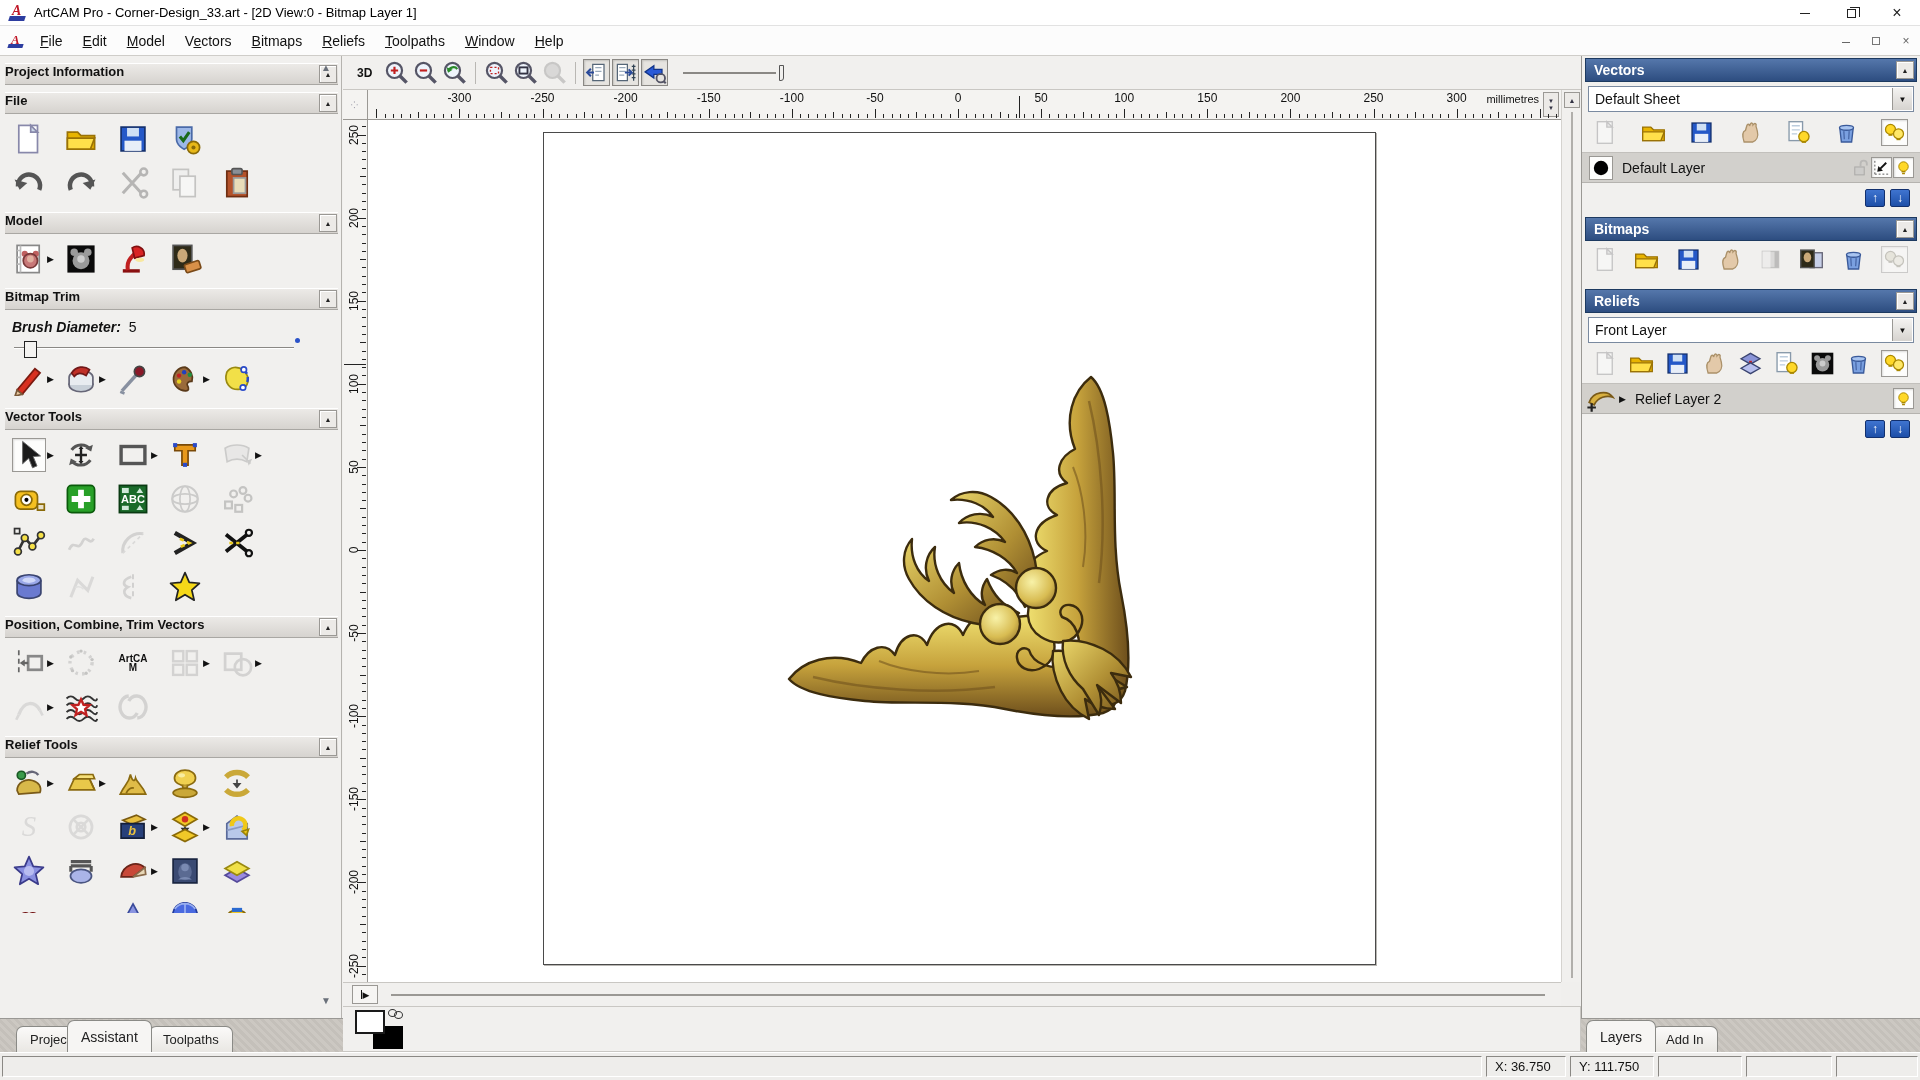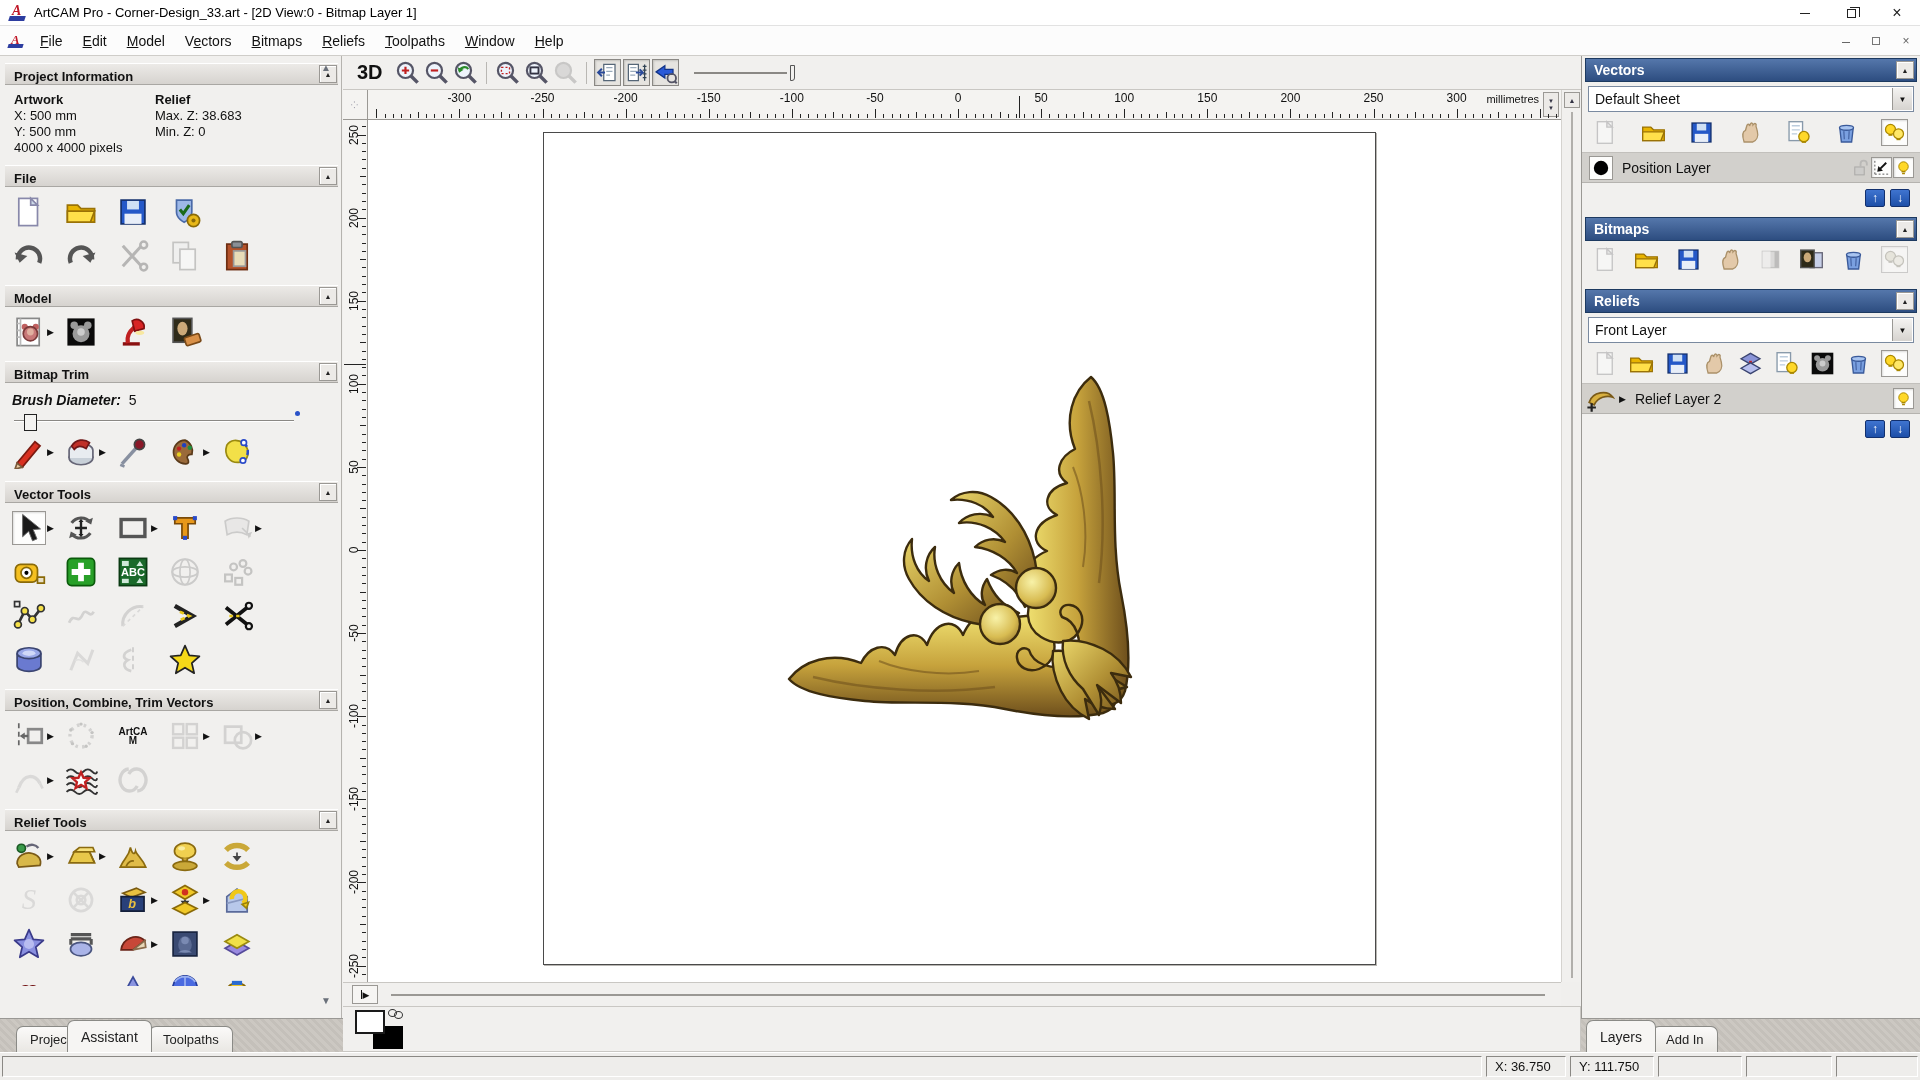--- a/index.html
+++ b/index.html
@@ -29,23 +29,23 @@
   .menu-item { padding:4px 10px; font-size:14px; color:#111; }
   .menu-item u { text-decoration:underline; }
   #mdi-controls { position:absolute; right:6px; top:0; height:30px; display:flex; align-items:center; gap:14px; color:#666; }
   .mdibtn{font-size:12px; width:16px;text-align:center;}
   .mdi-min i{display:inline-block;width:8px;height:1px;background:#666;vertical-align:2px;}
   .mdi-max i{display:inline-block;width:8px;height:8px;border:1px solid #777;}
 
   
   #assistant { position:absolute; left:0; top:56px; width:343px; height:962px; background:#f1f0ee; }
   #assistant-sep { position:absolute; left:341px; top:56px; width:1px; height:996px; background:#b5b3af; }
-  .sechead { position:relative; margin:7px 5px 3px 5px; height:22px; padding-left:9px;
+  .sechead { position:relative; margin:7px 5px 3px 5px; height:22px; padding-left:0;
     background:linear-gradient(#eceae7,#d6d3cf); border-top:1px solid #fff; border-bottom:1px solid #a9a7a3;
-    display:flex; align-items:flex-end; font-weight:bold; font-size:13px; }
+    display:flex; align-items:flex-start; font-weight:bold; font-size:13px; }
   .colbtn { position:absolute; right:1px; top:1px; width:18px; height:18px; background:#eceae7;
     border:1px solid #9a9894; box-shadow:inset 1px 1px 0 #fff; display:flex; align-items:center; justify-content:center;
     font-size:7px; color:#222; }
   .pi-grid { display:flex; padding:4px 0 2px 14px; font-size:13px; line-height:16px; }
   .pi-col1 { width:141px; }
   .pi-b { font-weight:bold; }
   .trow { display:flex; align-items:center; padding:5px 0 5px 12px; }
   .cell { width:52px; display:flex; align-items:center; }
   .tl { width:34px; height:34px; display:flex; align-items:center; justify-content:center; }
   .tl svg { width:30px; height:30px; }
@@ -67,21 +67,21 @@
   #left-tabrow { position:absolute; left:0; top:1018px; width:343px; height:34px;
     background:repeating-linear-gradient(45deg,#ccc8c2 0 3px,#c4c0ba 3px 6px); border-top:1px solid #9a9894; }
   .tab { position:absolute; bottom:0; height:26px; padding:0 13px; background:linear-gradient(#fbfaf9,#e9e7e3);
     border:1px solid #8a8a86; border-bottom:none; border-radius:7px 7px 0 0; font-size:13px;
     display:flex; align-items:center; color:#222; }
   .tab.active { height:32px; background:#f6f5f3; z-index:3; font-size:14px; }
 
   
   #view-toolbar { position:absolute; left:343px; top:56px; width:1238px; height:34px; background:#f1f0ee;
     border-bottom:1px solid #c9c7c3; display:flex; align-items:center; }
-  #btn-3d { font-weight:bold; font-size:20px; margin:0 10px 0 14px; }
+  #btn-3d { font-weight:bold; font-size:12px; margin:0 10px 0 14px; }
   .tbtn { width:27px; height:27px; margin:0 1px; display:flex; align-items:center; justify-content:center; }
   .tbtn svg { width:22px; height:22px; }
   .tbtn.pressed { border:1px solid #8a8884; background:#e6e4e0; box-shadow:inset 1px 1px 2px #00000026; }
   .tsep { width:1px; height:22px; background:#b9b7b3; margin:0 6px; }
   #zoom-slider { position:relative; width:105px; height:20px; margin-left:14px; }
   #zoom-slider .track { position:absolute; left:0; right:12px; top:9px; height:2px; background:#8a8884; }
   #zoom-slider .handle { position:absolute; right:4px; top:2px; width:5px; height:16px; background:#f1f0ee; border:1px solid #555; border-radius:0 0 3px 0; }
 
   
   #corner-box { position:absolute; left:343px; top:90px; width:25px; height:30px; background:#f4f3f1;
@@ -222,33 +222,20 @@
     <span class="mdibtn mdi-max"><i></i></span>
     <span class="mdibtn">×</span>
   </div>
 </div>
 
 <div id="assistant">
 
   <div class="sechead">
     <span>Project Information</span>
     <span class="colbtn">▲</span>
-  </div>
-  <div class="pi-grid">
-    <div class="pi-col1">
-      <div class="pi-b">Artwork</div>
-      <div>X: 500 mm</div>
-      <div>Y: 500 mm</div>
-      <div>4000 x 4000 pixels</div>
-    </div>
-    <div>
-      <div class="pi-b">Relief</div>
-      <div>Max. Z: 38.683</div>
-      <div>Min. Z: 0</div>
-    </div>
   </div>
 
   <div class="sechead">
     <span>File</span>
     <span class="colbtn">▲</span>
   </div>
   <div class="trow">
     <span class="cell">
         <span class="tl">
           <svg viewBox="0 0 20 20" style="width:inherit;height:inherit">
@@ -1392,21 +1379,21 @@
           <path d="M11.6 15.5 h3.2" stroke="#aa8800" stroke-width="1.3"></path>
         </svg>
       </span>
   </div>
   <div class="layer-row">
     <span class="swbox">
         <svg width="18" height="18" viewBox="0 0 20 20">
           <circle cx="10" cy="10" r="8" fill="#000"></circle>
         </svg>
       </span>
-    <span class="nm">Position Layer</span>
+    <span class="nm">Default Layer</span>
     <span class="rowbtns">
       <span class="minibtn dim">
           <svg viewBox="0 0 20 20" style="width:inherit;height:inherit">
             <rect x="5.5" y="9.5" width="9" height="7.5" fill="#c8c8c8" stroke="#777"></rect>
             <path d="M11 9.5 V6.5 a3 3 0 0 1 6 0 V8" fill="none" stroke="#999" stroke-width="1.8"></path>
           </svg>
         </span>
       <span class="minibtn boxed">
           <svg viewBox="0 0 20 20" style="width:inherit;height:inherit">
             <path d="M3 17 h14 M3 17 V3" stroke="#555" stroke-dasharray="2 2"></path>

